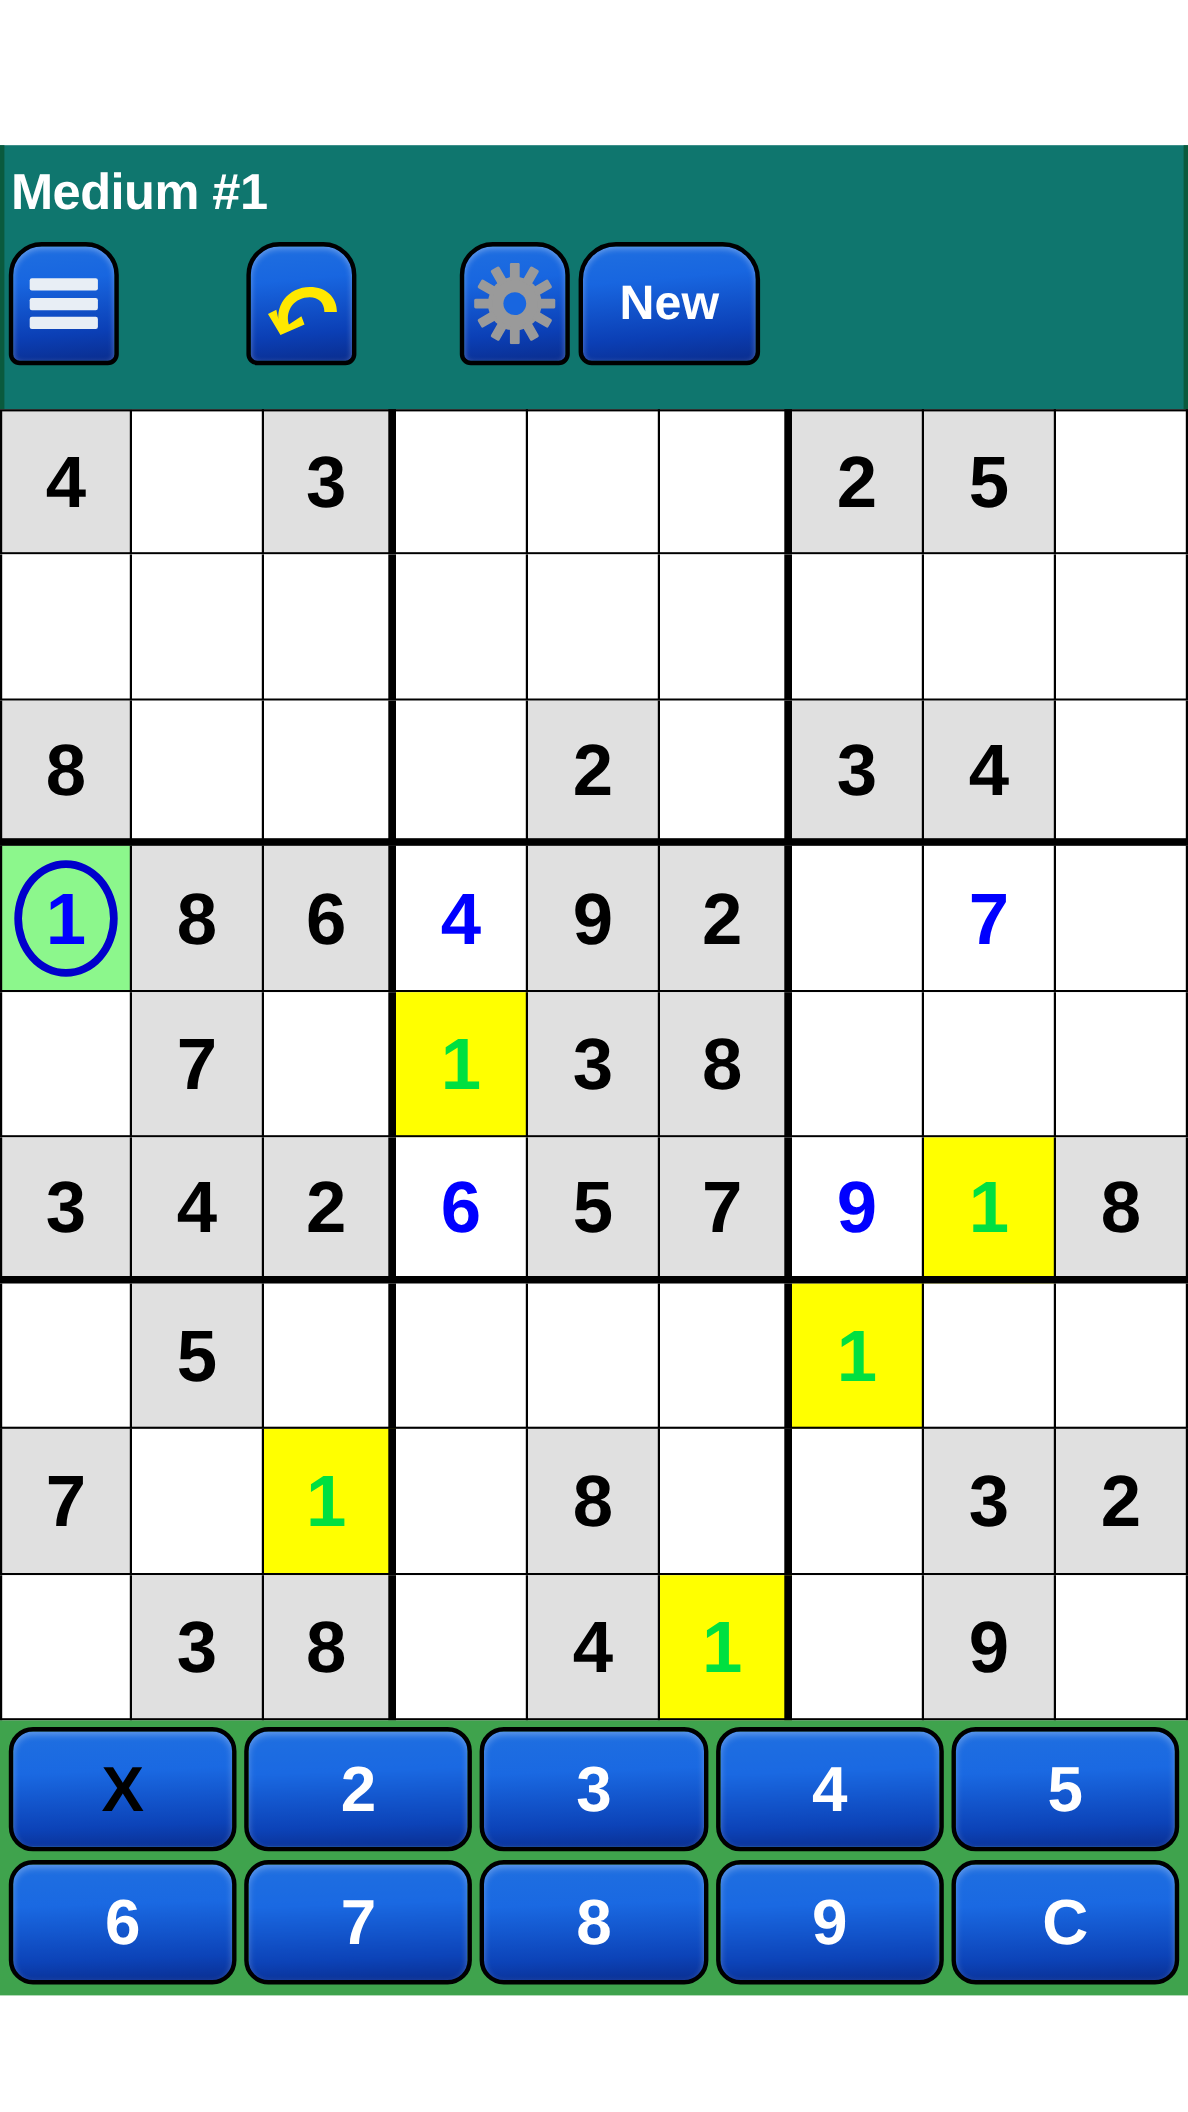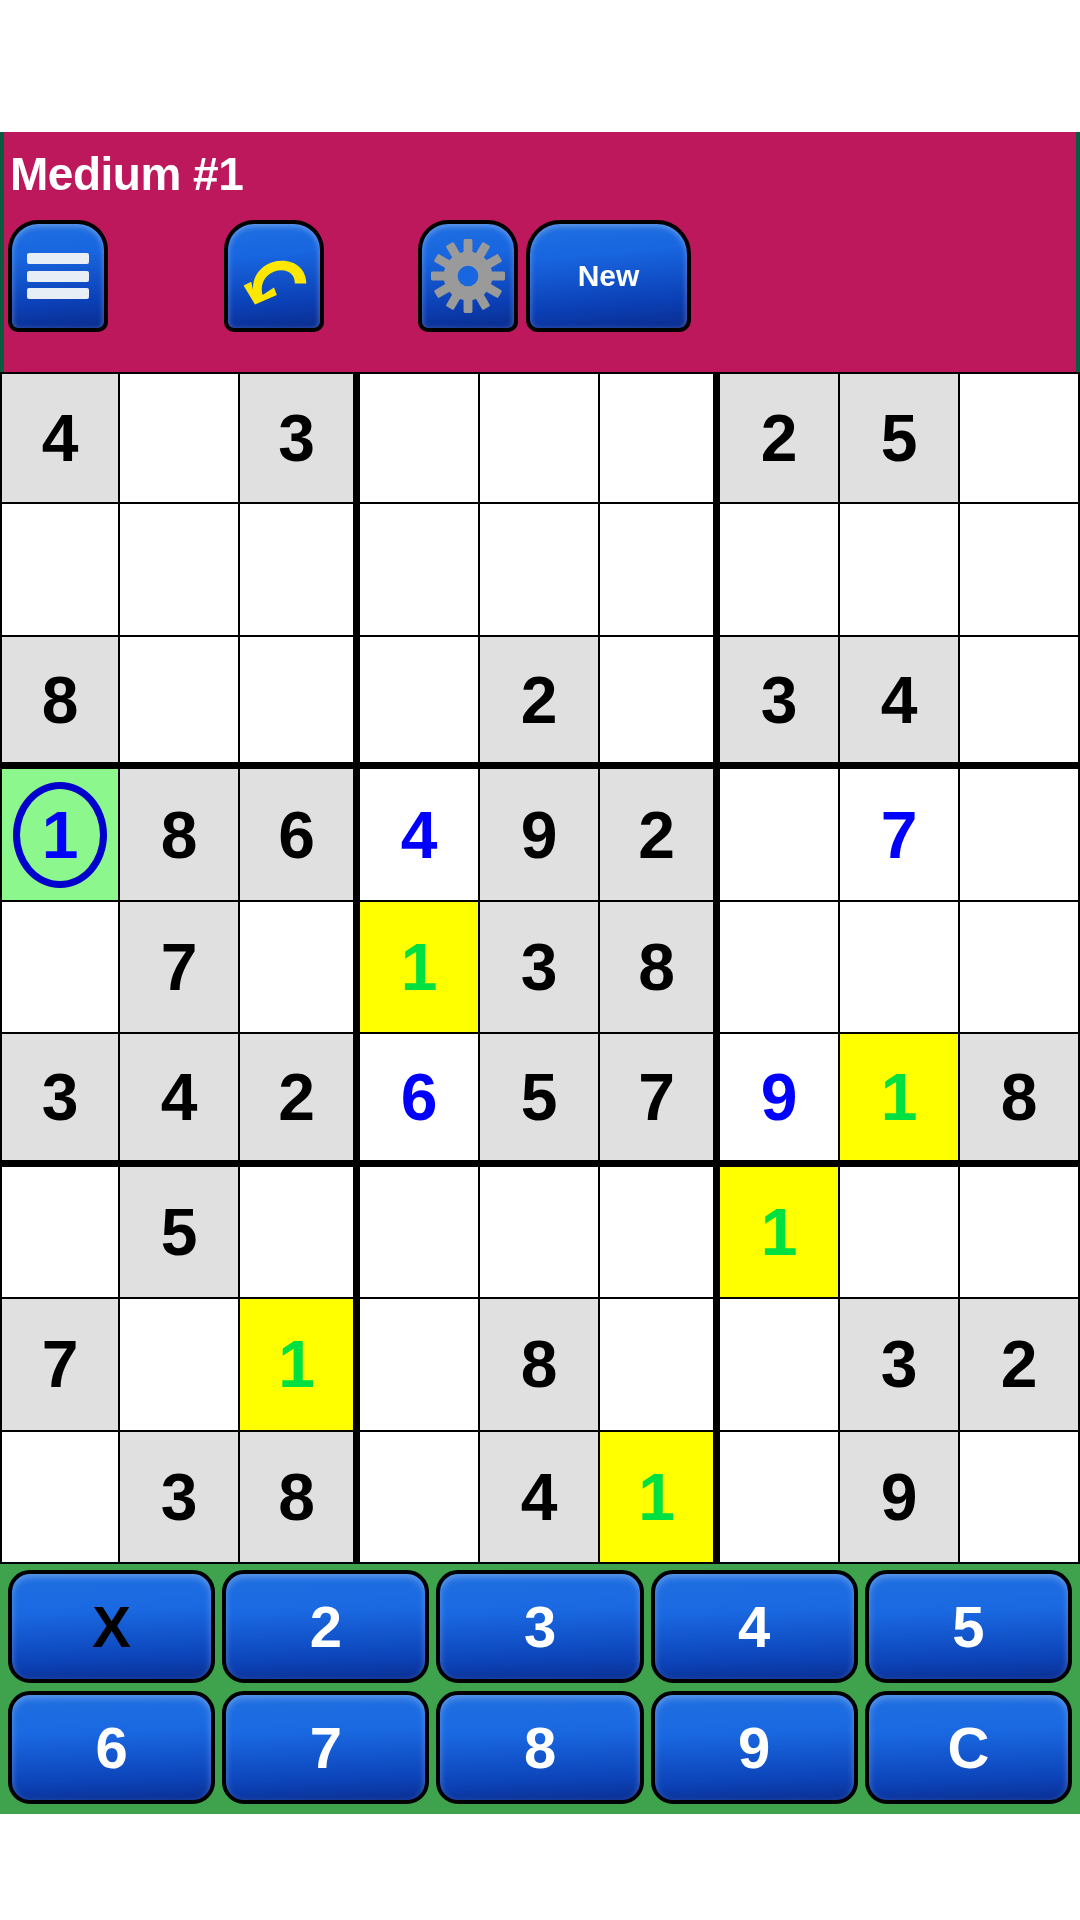--- a/index.html
+++ b/index.html
@@ -13,21 +13,21 @@
     position: relative;
     width: 1080px; height: 1920px;
     background: #ffffff;
   }
 
   
   .topbar {
     position: absolute;
     left: 0; top: 132px;
     width: 1080px; height: 240px;
-    background: #be185d;
+    background: #0f766e;
     border-left: 4px solid #0a5a3d;
     border-right: 4px solid #0a5a3d;
   }
   .title {
     position: absolute;
     left: 6px; top: 15px;
     font-size: 46px;
     font-weight: bold;
     color: #ffffff;
     letter-spacing: -0.5px;
@@ -70,21 +70,21 @@
     position: absolute; left: 50%; top: 38px; transform: translateX(-50%);
     width: 60px; height: 50px; border-radius: 50%;
     background: radial-gradient(circle at 38% 30%, #ffd34d 0%, #f7b500 60%, #d89a00 100%);
     display: flex; align-items: center; justify-content: center;
   }
   .coin span { font-size: 30px; font-weight: bold; color: #111; line-height: 1; }
   .coin span sub { font-size: 17px; vertical-align: baseline; }
 
   .undo-icon { width: 76px; height: 62px; }
   .gear-icon { width: 74px; height: 74px; }
-  .new-label { font-size: 30px; font-weight: bold; color: #ffffff; }
+  .new-label { font-size: 44px; font-weight: bold; color: #ffffff; }
 
   
   .grid {
     position: absolute;
     left: 0; top: 372px;
     width: 1080px; height: 1192px;
     background: #ffffff;
     display: grid;
     grid-template-columns: repeat(9, 1fr);
     grid-template-rows: repeat(9, 1fr);

